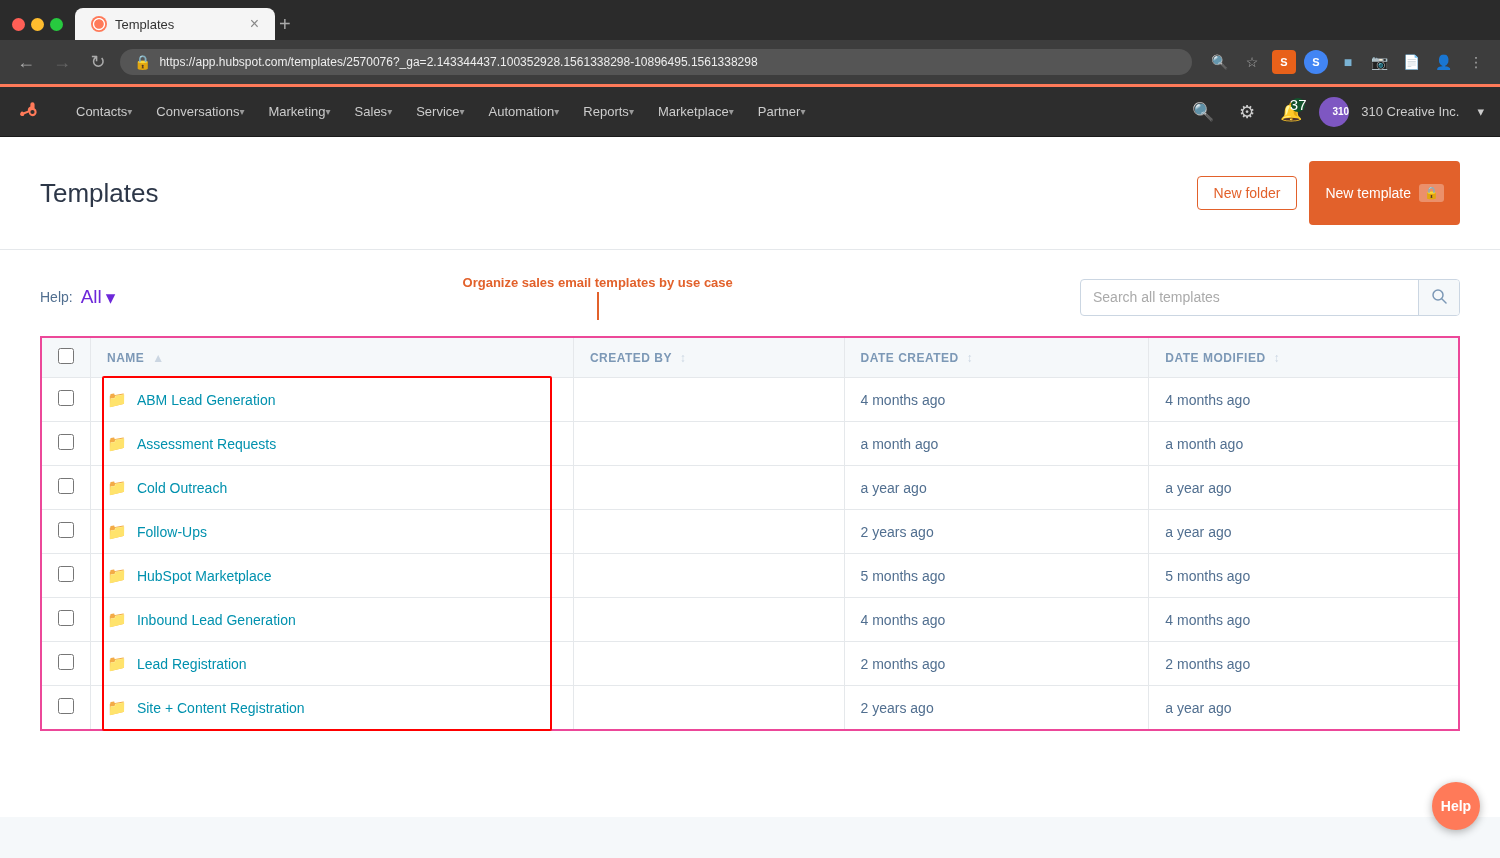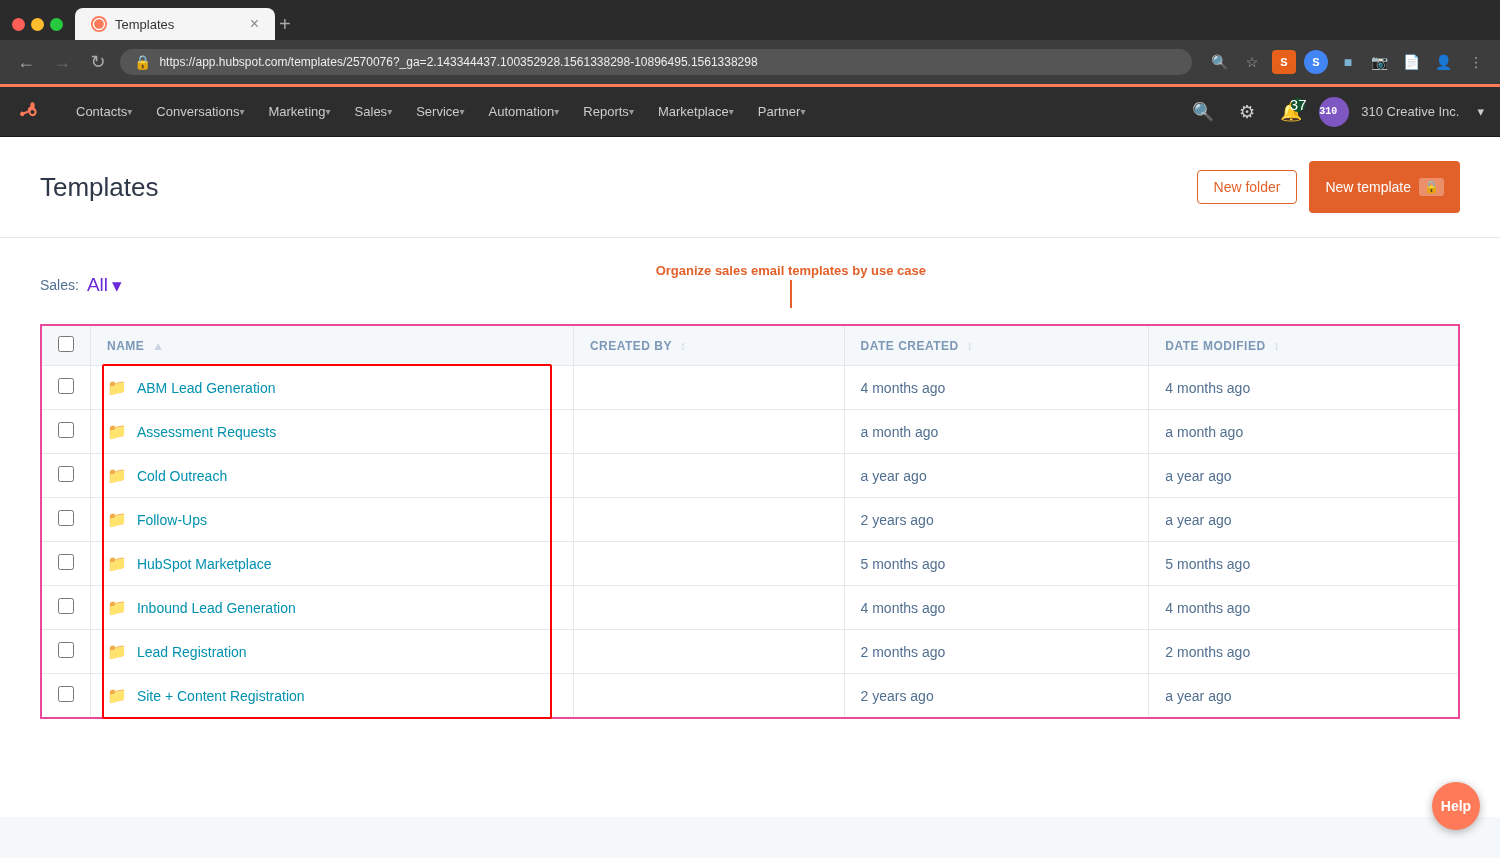--- a/index.html
+++ b/index.html
@@ -31,30 +31,30 @@
     
     .hs-nav { background: #2d2d2d; height: 50px; display: flex; align-items: center; padding: 0 16px; gap: 0; border-bottom: 1px solid #1a1a1a; }
     .hs-logo { width: 32px; height: 32px; margin-right: 16px; display: flex; align-items: center; justify-content: center; }
     .hs-logo svg { width: 28px; height: 28px; }
     .hs-nav-item { color: #ccc; font-size: 13px; padding: 0 12px; height: 50px; display: flex; align-items: center; cursor: pointer; white-space: nowrap; }
     .hs-nav-item .chevron { font-size: 10px; color: #999; }
     .hs-nav-right { margin-left: auto; display: flex; align-items: center; gap: 12px; }
     .hs-nav-right-icon { color: #ccc; font-size: 18px; cursor: pointer; width: 32px; height: 32px; display: flex; align-items: center; justify-content: center; }
     .hs-notif { position: relative; }
     .hs-notif-badge { position: absolute; top: 2px; right: 2px; background: #14532d; color: white; border-radius: 50%; width: 14px; height: 14px; font-size: 15px; display: flex; align-items: center; justify-content: center; }
-    .hs-avatar { width: 30px; height: 30px; border-radius: 50%; background: #7e57c2; display: flex; align-items: center; justify-content: flex-start; color: white; font-size: 12px; font-weight: bold; overflow: hidden; font-family: Liberation Mono, monospace; }
+    .hs-avatar { width: 30px; height: 30px; border-radius: 50%; background: #7e57c2; display: flex; align-items: center; justify-content: flex-end; color: white; font-size: 12px; font-weight: bold; overflow: hidden; }
     .hs-account { display: flex; align-items: center; gap: 18px; color: #ccc; font-size: 13px; cursor: pointer; }
 
     
     .main-content { background: white; min-height: 680px; }
     .page-header { padding: 24px 40px; display: flex; align-items: center; justify-content: space-between; border-bottom: 1px solid #e5e8eb; }
     .page-title { font-size: 26px; font-weight: 500; color: #2d3748; }
     .header-actions { display: flex; gap: 12px; align-items: center; }
     .btn-new-folder { border: 1px solid #e2612b; color: #e2612b; background: white; padding: 8px 16px; border-radius: 4px; font-size: 14px; cursor: pointer; font-weight: 500; }
-    .btn-new-template { background: #e2612b; color: white; border: none; padding: 17px 16px; border-radius: 4px; font-size: 14px; cursor: pointer; font-weight: 500; display: flex; align-items: center; gap: 8px; }
+    .btn-new-template { background: #e2612b; color: white; border: none; padding: 23px 16px; border-radius: 4px; font-size: 14px; cursor: pointer; font-weight: 500; display: flex; align-items: center; gap: 8px; }
     .lock-badge { background: rgba(255,255,255,0.3); border-radius: 3px; padding: 2px 5px; font-size: 12px; }
 
     
     .templates-area { padding: 24px 40px; }
     .view-row { display: flex; align-items: center; justify-content: space-between; margin-bottom: 16px; }
     .view-label { display: flex; align-items: center; gap: 8px; color: #516f90; font-size: 14px; }
     .view-select { background: transparent; border: none; color: #6d28d9; font-size: 19px; cursor: pointer; display: flex; align-items: center; gap: 4px; }
     .search-bar { display: flex; align-items: center; border: 1px solid #cbd6e2; border-radius: 4px; overflow: hidden; background: white; width: 380px; }
     .search-bar input { border: none; outline: none; padding: 8px 12px; font-size: 14px; color: #2d3748; flex: 1; background: transparent; }
     .search-bar input::placeholder { color: #aaa; }
@@ -200,33 +200,42 @@
         <span>New template</span>
         <span class="lock-badge">🔒</span>
       </button>
     </div>
   </div>
 
   <div class="templates-area">
 
     <div class="view-row">
       <div class="view-label">
-        <span>Sales:</span>
+        <span>Help:</span>
         <div class="view-select">
           <span>All</span>
           <span>▾</span>
         </div>
       </div>
 
       <div style="position:relative; flex:1; display:flex; justify-content:center; align-items:center;">
         <div style="position:relative; text-align:right;">
           <span style="color:#e2612b; font-size:13px; font-weight:600;">Organize sales email templates by use case</span>
           <div style="width:2px; height:28px; background:#e2612b; margin: 0 auto; margin-top:2px;"></div>
         </div>
       </div>
+      <div class="search-bar">
+        <input type="text" placeholder="Search all templates" style="">
+        <button class="search-btn">
+          <svg width="16" height="16" viewBox="0 0 16 16" fill="none" xmlns="http://www.w3.org/2000/svg">
+            <circle cx="7" cy="7" r="5" stroke="#7c98b6" stroke-width="1.5"></circle>
+            <line x1="11" y1="11" x2="15" y2="15" stroke="#7c98b6" stroke-width="1.5" stroke-linecap="round"></line>
+          </svg>
+        </button>
+      </div>
     </div>
 
     <div style="position:relative;">
 
       <div style="position:absolute; top:40px; left:62px; width:450px; height:calc(100% - 40px); border:2.5px solid red; pointer-events:none; z-index:5; border-radius:2px;"></div>
 
       <table class="templates-table">
         <thead>
           <tr>
             <th>

